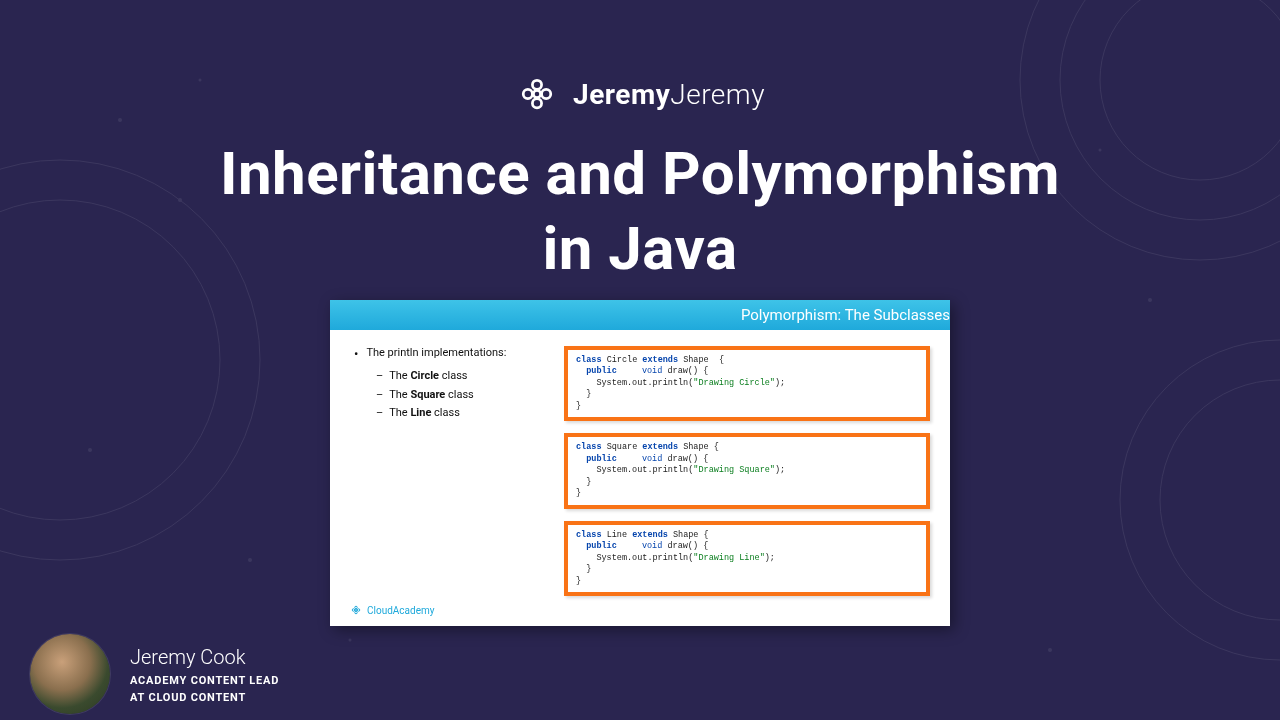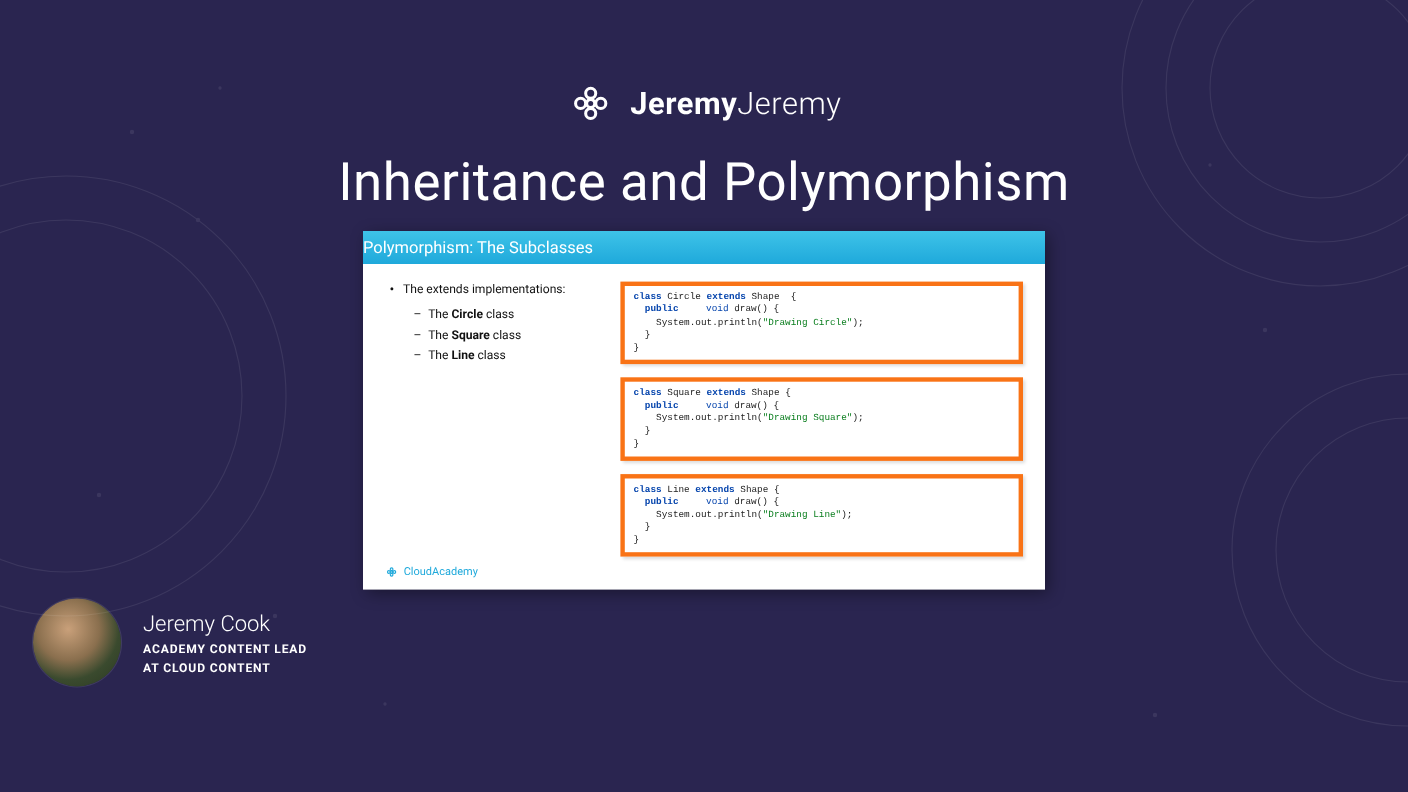--- a/index.html
+++ b/index.html
@@ -34,38 +34,38 @@
     justify-content: center;
   }
   .logo-text {
     font-size: 28px;
     font-weight: 300;
     letter-spacing: 0.5px;
   }
   .logo-text b { font-weight: 700; }
   .main-title {
     text-align: center;
-    font-size: 48px;
-    font-weight: 400;
+    font-size: 60px;
+    font-weight: 700;
     line-height: 1.25;
     margin-top: 20px;
     letter-spacing: 0.5px;
   }
   .slide {
     width: 620px;
     background: #fff;
     color: #222;
     margin: 14px auto 0;
     box-shadow: 4px 4px 14px rgba(0,0,0,0.4);
     position: relative;
   }
   .slide-header {
     background: linear-gradient(180deg, #3ec3e8 0%, #1fa9db 100%);
     color: #fff;
-    text-align: left;
+    text-align: right;
     font-size: 15px;
     font-weight: 400;
     padding: 6px 0;
   }
   .slide-body {
     display: flex;
     padding: 16px 20px 30px 24px;
     gap: 20px;
     min-height: 260px;
     position: relative;
@@ -185,29 +185,30 @@
       </g>
     </svg>
   </span>
   <span class="logo-text">
     <b>Jeremy</b><span>Jeremy</span>
   </span>
 </div>
 
 <h1 class="main-title">
   <span>Inheritance and Polymorphism</span><br>
+  <span>in Java</span>
 </h1>
 
 <div class="slide">
   <div class="slide-header">Polymorphism: The Subclasses</div>
   <div class="slide-body">
     <div class="slide-left">
       <div class="main-bullet">
         <span class="dot">•</span>
-        <span>The extends implementations:</span>
+        <span>The println implementations:</span>
       </div>
       <div class="sub">
         <span class="dash">–</span><span>The </span><b>Circle</b><span> class</span>
       </div>
       <div class="sub">
         <span class="dash">–</span><span>The </span><b>Square</b><span> class</span>
       </div>
       <div class="sub">
         <span class="dash">–</span><span>The </span><b>Line</b><span> class</span>
       </div>

